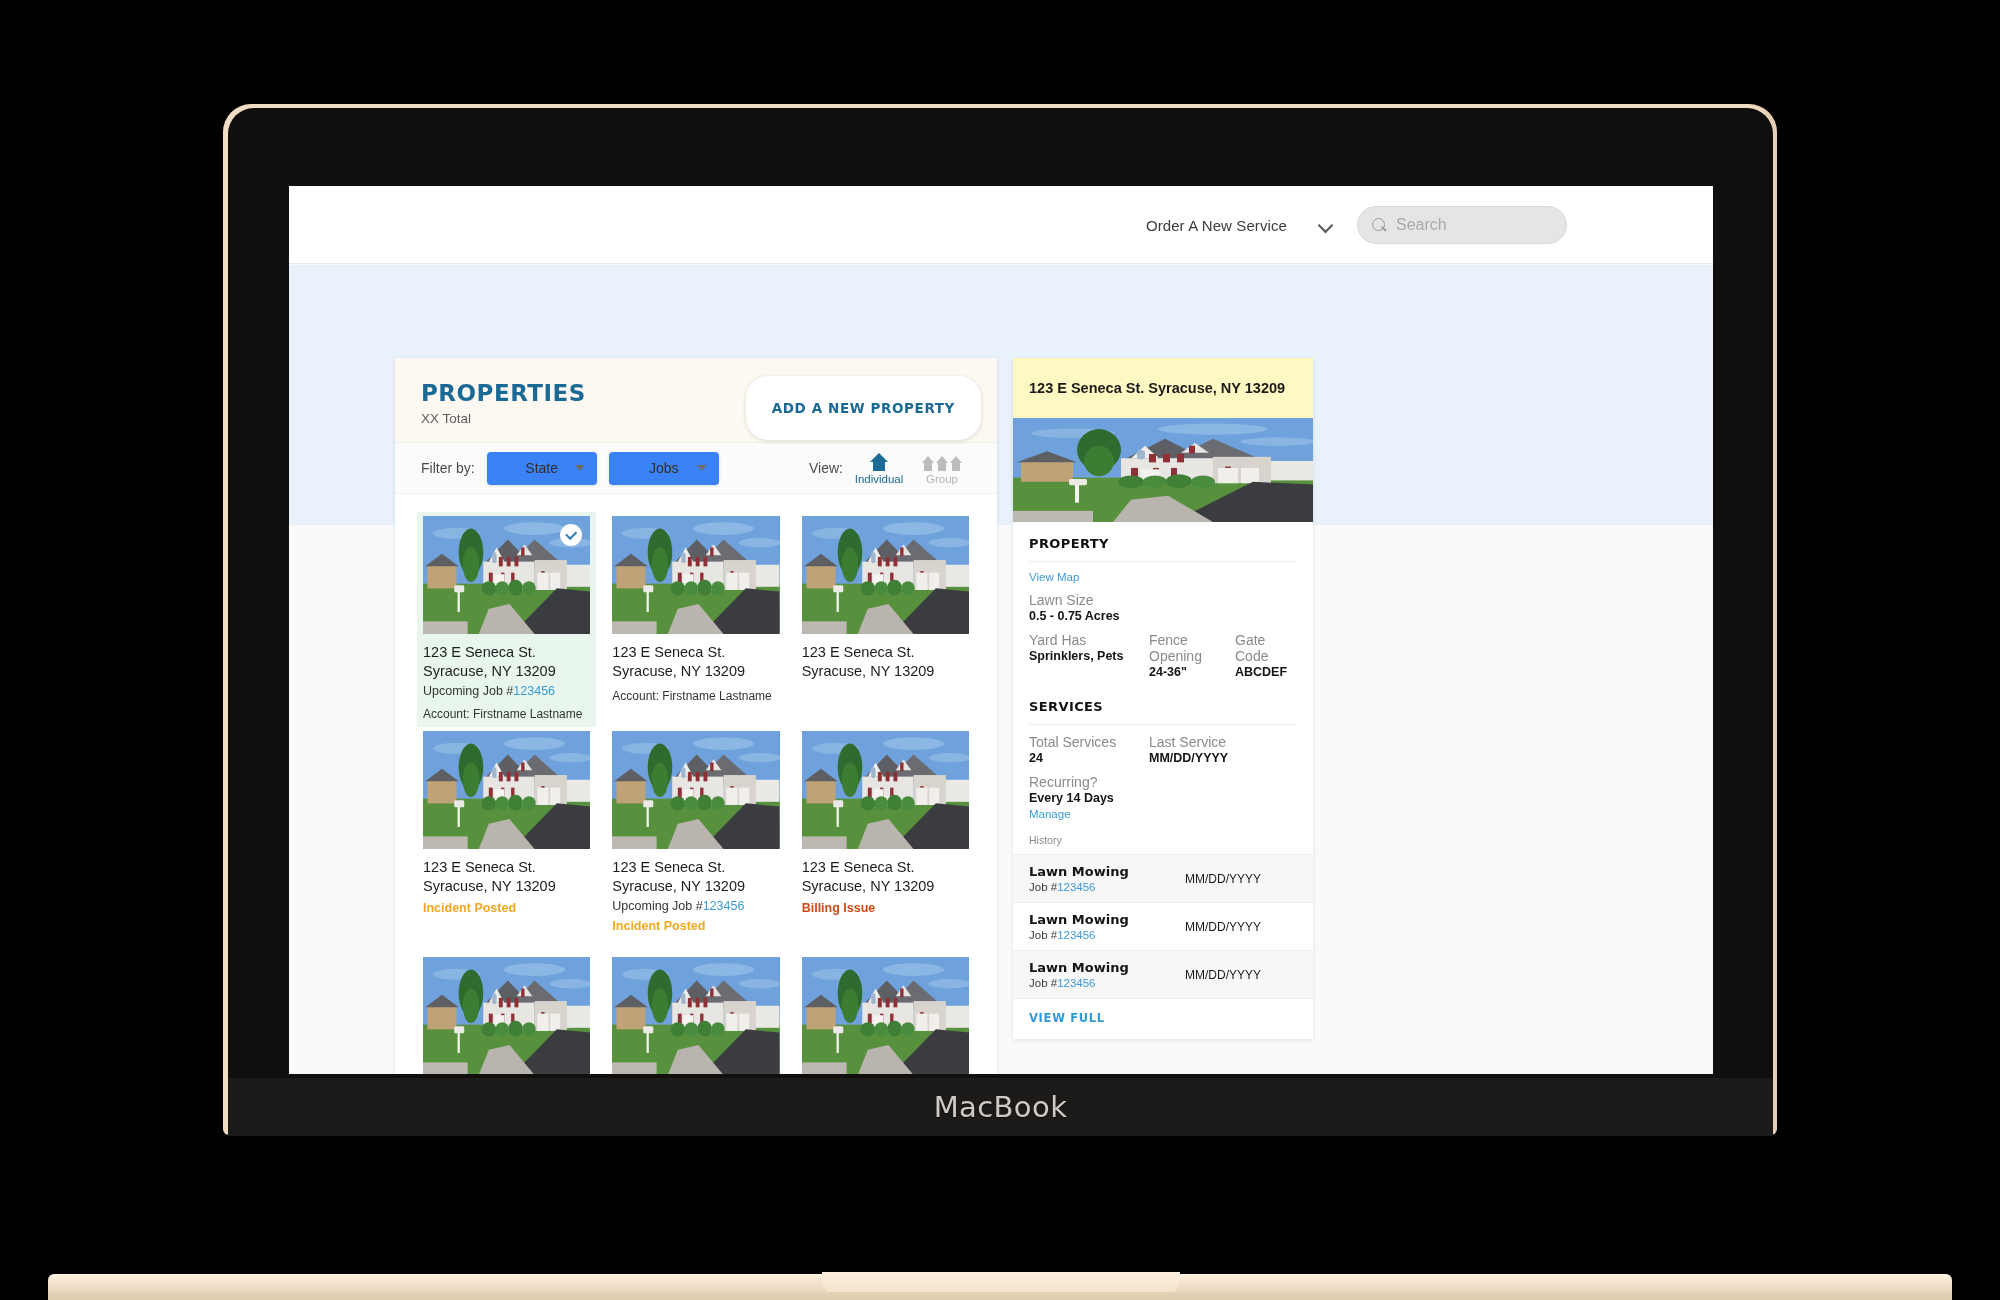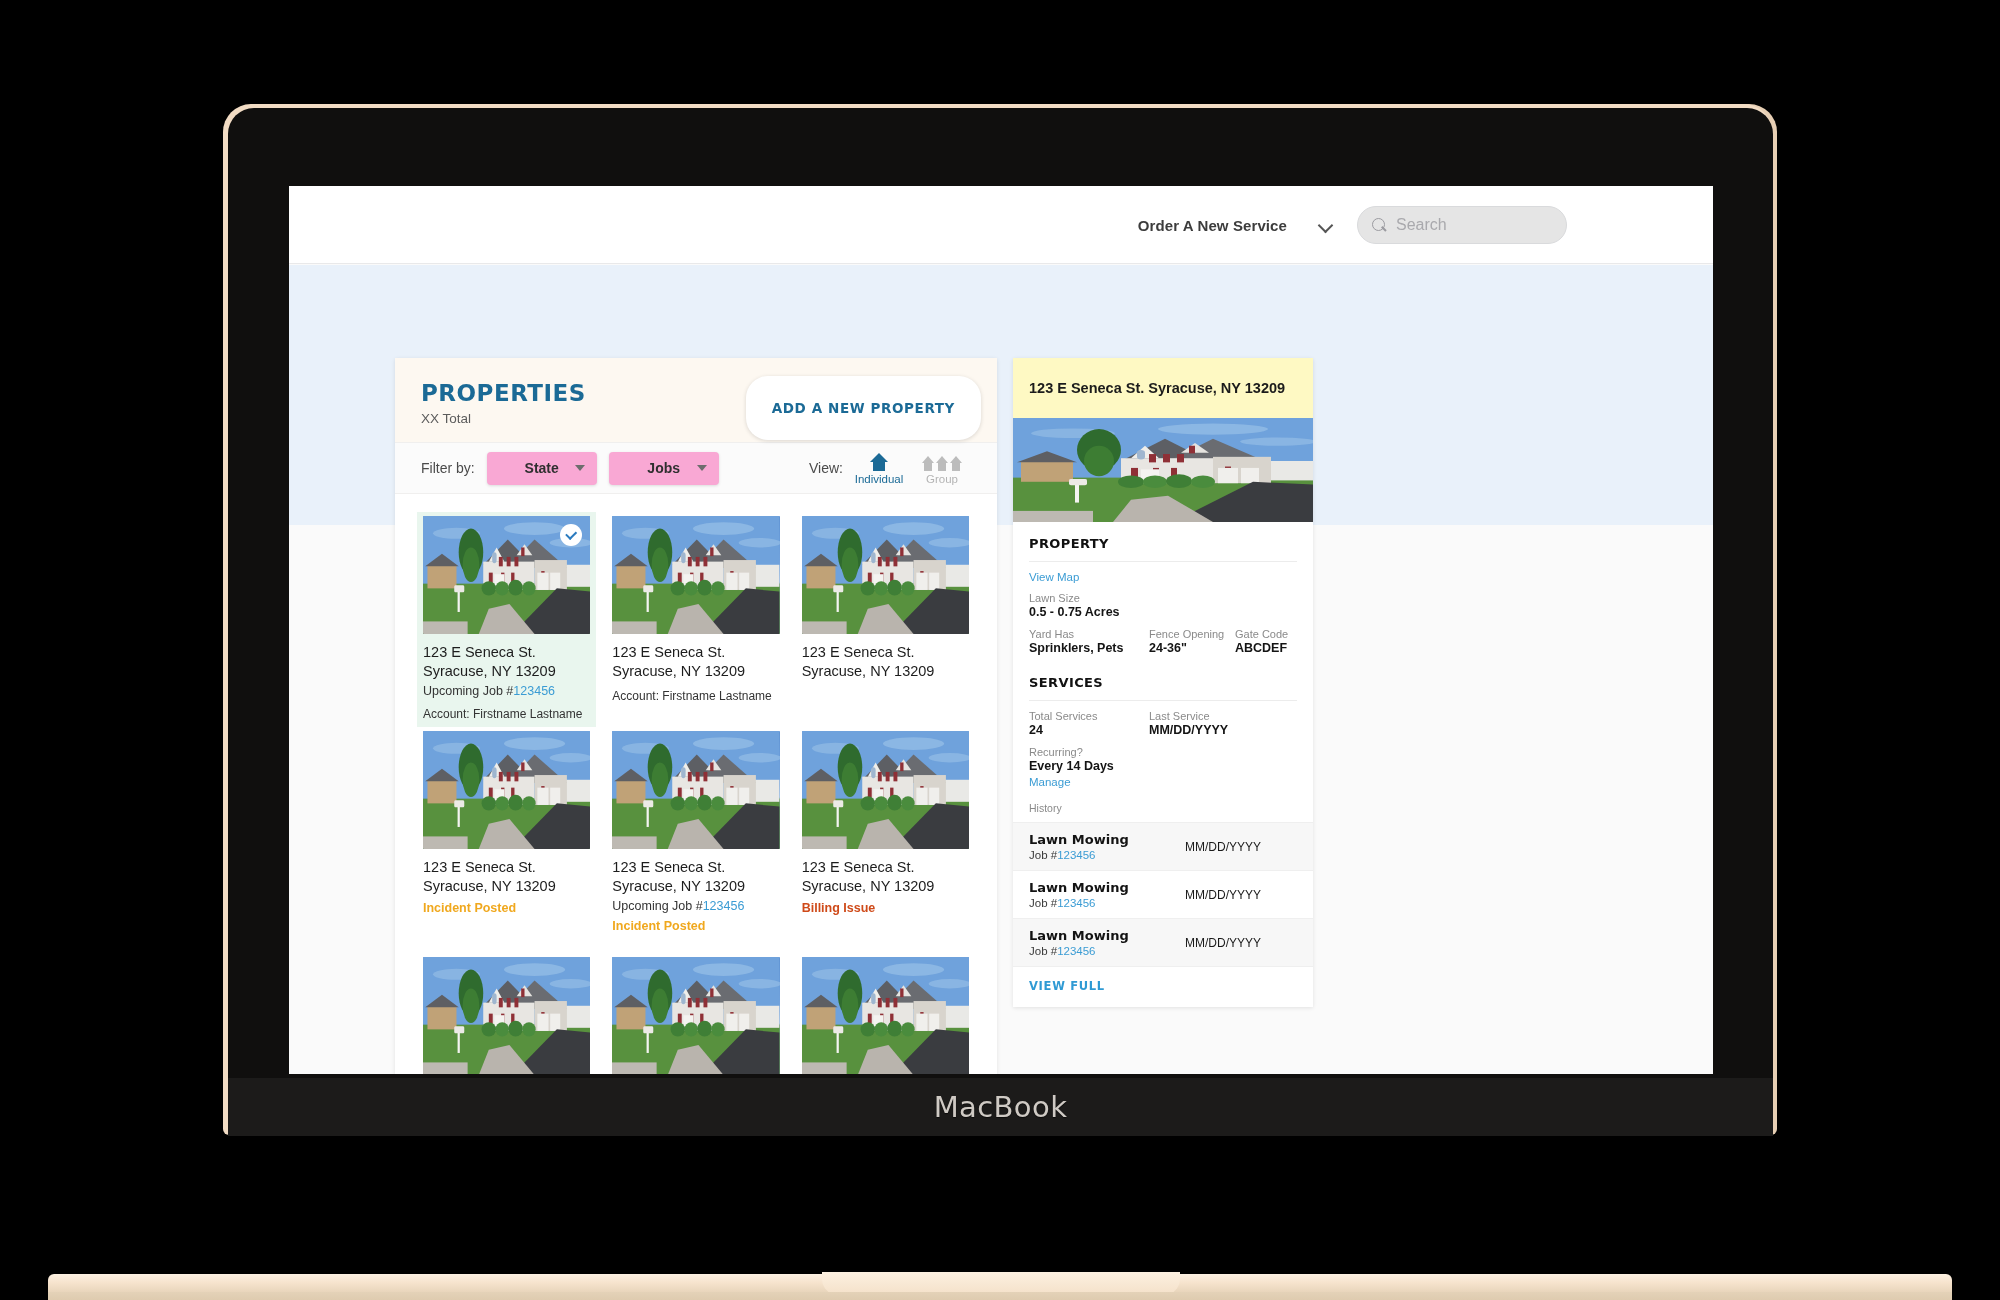--- a/index.html
+++ b/index.html
@@ -95,21 +95,21 @@
   .flake i:nth-child(4){ transform:rotate(30deg); height:22px; top:2px;}
   .flake i:nth-child(5){ transform:rotate(90deg); height:22px; top:2px;}
   .flake i:nth-child(6){ transform:rotate(150deg); height:22px; top:2px;}
   .logo-sub {
     font-family:"DejaVu Sans", sans-serif;
     font-size:11.5px; letter-spacing:1.2px; color:#58595b; font-weight:600;
     margin-top:5px;
   }
 
   .nav-right { position:absolute; right:146px; top:0; height:78px; display:flex; align-items:center; gap:16px;}
-  .nav-item { font-size:15px; font-weight:bold; color:#3c3c3c; letter-spacing:.1px;}
+  .nav-item { font-size:15px; font-weight:normal; color:#3c3c3c; letter-spacing:.1px;}
   .chev { width:14px; height:14px; position:relative; margin-left:16px; margin-right:8px;}
   .chev::before{
     content:""; position:absolute; left:1px; top:2px; width:9px; height:9px;
     border-right:2px solid #555; border-bottom:2px solid #555;
     transform:rotate(45deg);
   }
   .search-box {
     width:210px; height:38px; border:1px solid #d9dadc; border-radius:19px;
     display:flex; align-items:center; padding:0 14px; background:#e5e5e5;
   }
@@ -148,24 +148,24 @@
     letter-spacing:.6px; box-shadow:0 1px 4px rgba(0,0,0,.14); cursor:pointer;
     font-family:"DejaVu Sans",sans-serif;
   }
 
   .filter-bar {
     background:#fbfbfb; border-top:1px solid #f0efee; border-bottom:1px solid #f0efee;
     padding:10px 26px; display:flex; align-items:center; height:52px;
   }
   .filter-label { font-size:14px; color:#4b4b4b; margin-right:12px; }
   .select {
-    width:110px; height:33px; background:#f9a8d4; border-radius:4px;
+    width:110px; height:33px; background:#3b82f6; border-radius:4px;
     box-shadow:0 1px 3px rgba(0,0,0,.13);
     display:flex; align-items:center; justify-content:center; position:relative;
-    font-size:14px; color:#2f2f2f; margin-right:12px; cursor:pointer;font-weight:bold;
+    font-size:14px; color:#2f2f2f; margin-right:12px; cursor:pointer;
   }
   .select .caret {
     position:absolute; right:12px; top:13px;
     border-left:5px solid transparent; border-right:5px solid transparent;
     border-top:6px solid #6d6d6d;
   }
   .view-group { margin-left:auto; display:flex; align-items:center; gap:5px;justify-content:flex-end; }
   .view-label { font-size:14px; color:#4b4b4b; margin-right:2px; }
   .view-opt { text-align:center; cursor:pointer; width:58px; }
   .view-opt .icn { height:20px; display:flex; align-items:flex-end; justify-content:center; gap:1px;}
@@ -216,21 +216,21 @@
   .detail-head { background:#fef9c3; padding:22px 16px; }
   .detail-title { font-size:14.5px; font-weight:bold; color:#1b1b1b; }
   .detail-img { width:100%; height:104px; position:relative; overflow:hidden;
     background:linear-gradient(180deg,#5b8fd0 0%, #78a6dd 46%, #9dc0e8 56%, #6f9b4e 58%, #5f9144 100%);}
   .detail-img svg{ position:absolute; inset:0; width:100%; height:100%; display:block;}
   .sec { padding:14px 16px 4px 16px; }
   .sec-title { font-size:13px; font-weight:bold; color:#111; letter-spacing:.4px;
     font-family:"DejaVu Sans",sans-serif; }
   .rule { height:1px; background:#ececec; margin:10px 0 9px 0; }
   .link { font-size:11.5px; color:#3b9cd4; cursor:pointer; }
-  .flab { font-size:11px; color:#8a8a8a; margin-top:9px; }
+  .flab { font-size:14px; color:#8a8a8a; margin-top:9px; }
   .fval { font-size:12.5px; color:#141414; font-weight:bold; margin-top:1px; }
   .row3 { display:flex; gap:8px; }
   .row3 > div { flex:1; }
   .row3 .c1{ flex:0 0 112px;} .row3 .c2{ flex:0 0 78px;} .row3 .c3{flex:1;}
   .row2 { display:flex; gap:8px; }
   .row2 .c1{ flex:0 0 112px;} .row2 .c2{flex:1;}
   .hist-label { font-size:10.5px; color:#8a8a8a; padding:10px 16px 8px 16px; }
   .hist-row {
     display:flex; align-items:center; justify-content:space-between;
     padding:9px 16px; border-top:1px solid #efefef;

